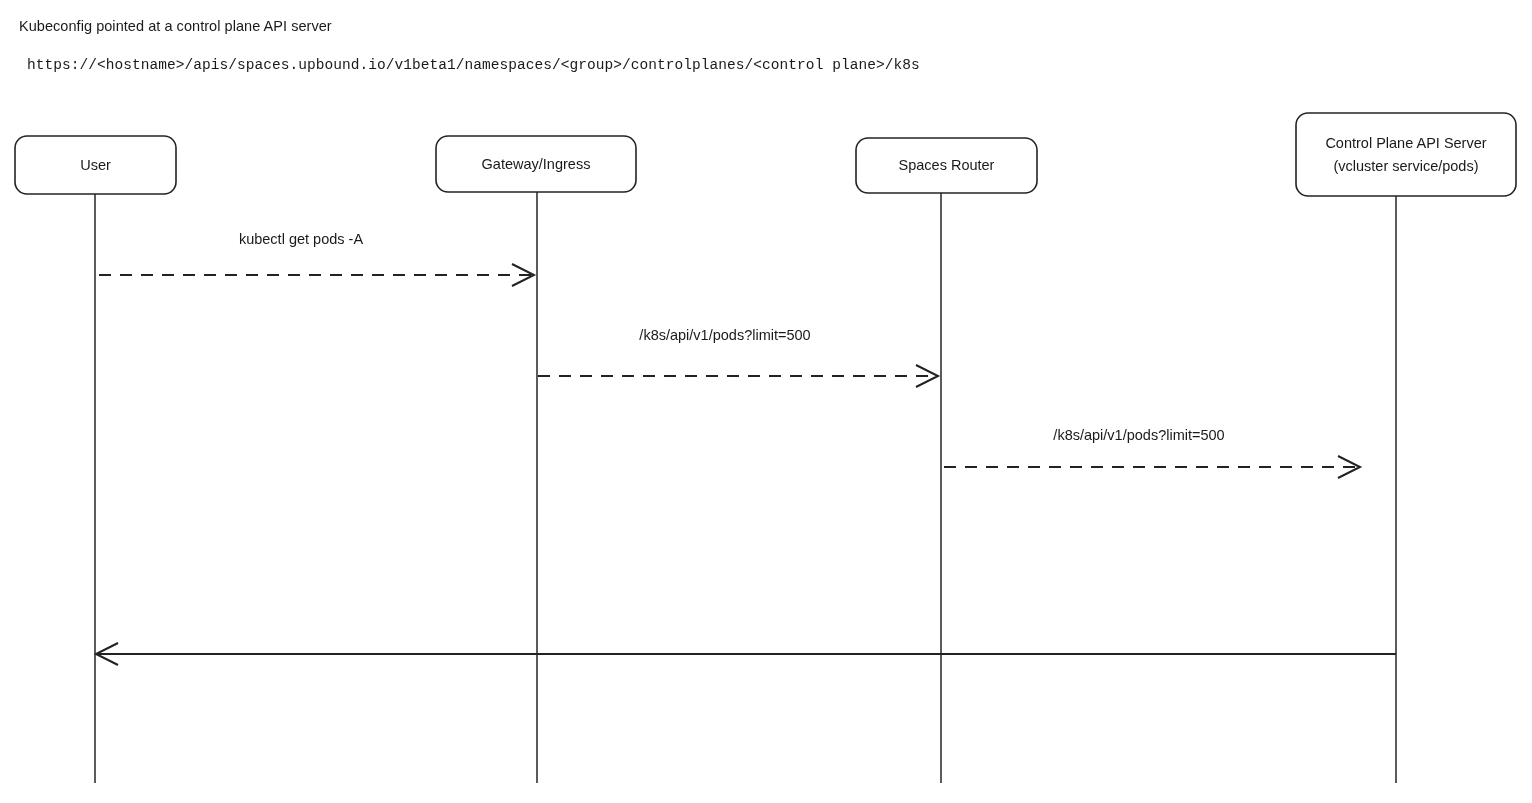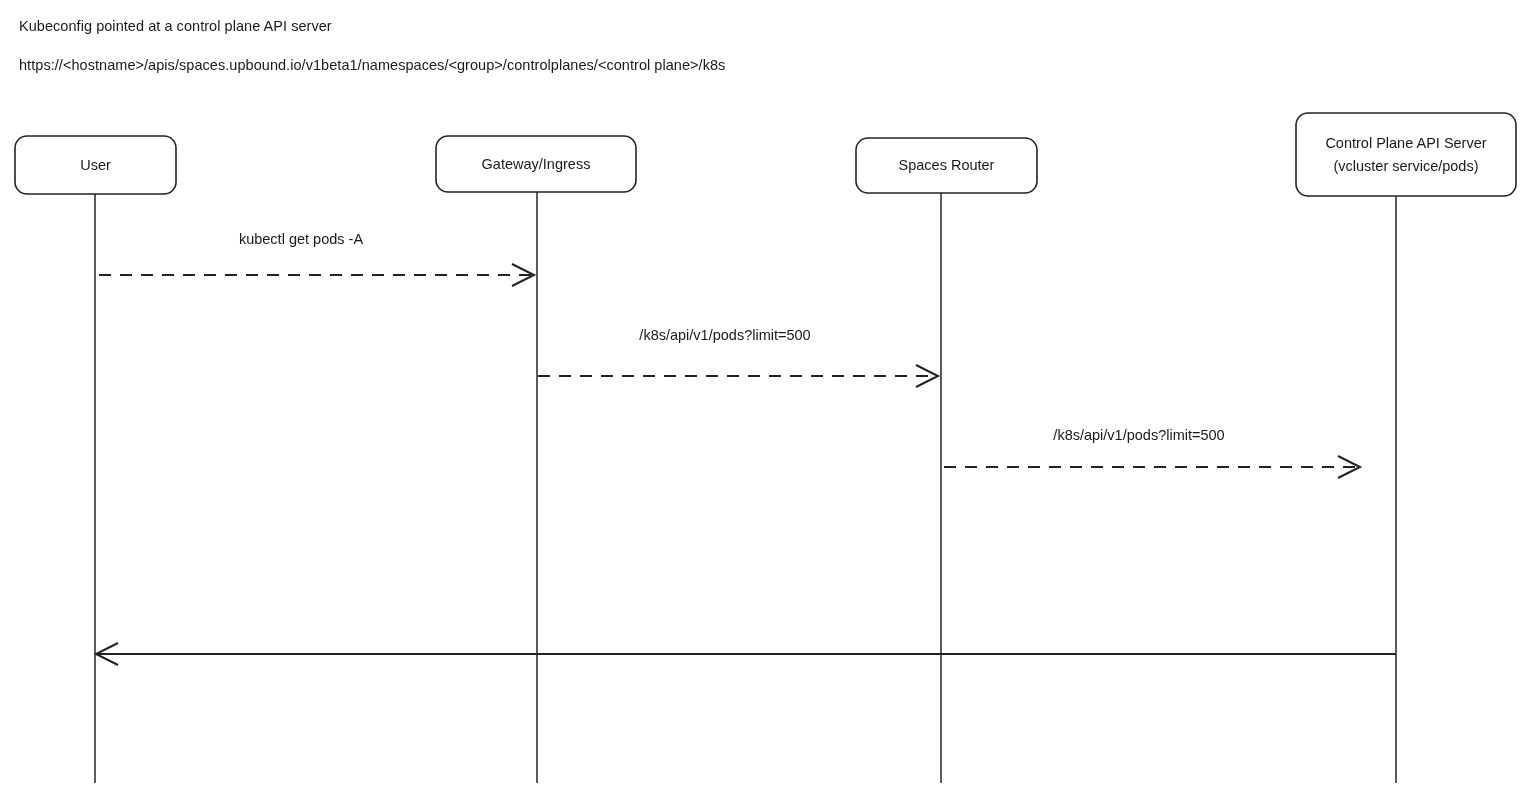--- a/index.html
+++ b/index.html
@@ -27,22 +27,23 @@
     font-size: 14.5px;
     color: #1a1a1a;
     white-space: nowrap;
     letter-spacing: 0.05px;
   }
   #title-line {
     left: 19px;
     top: 18px;
   }
   #url-line {
-    left: 19px;
+    left: 27px;
     top: 57px;
+    font-family: Liberation Mono, monospace;
   }
   svg#diagram {
     position: absolute;
     left: 0;
     top: 0;
     width: 1532px;
     height: 803px;
   }
   .participant-box {
     fill: #ffffff;

